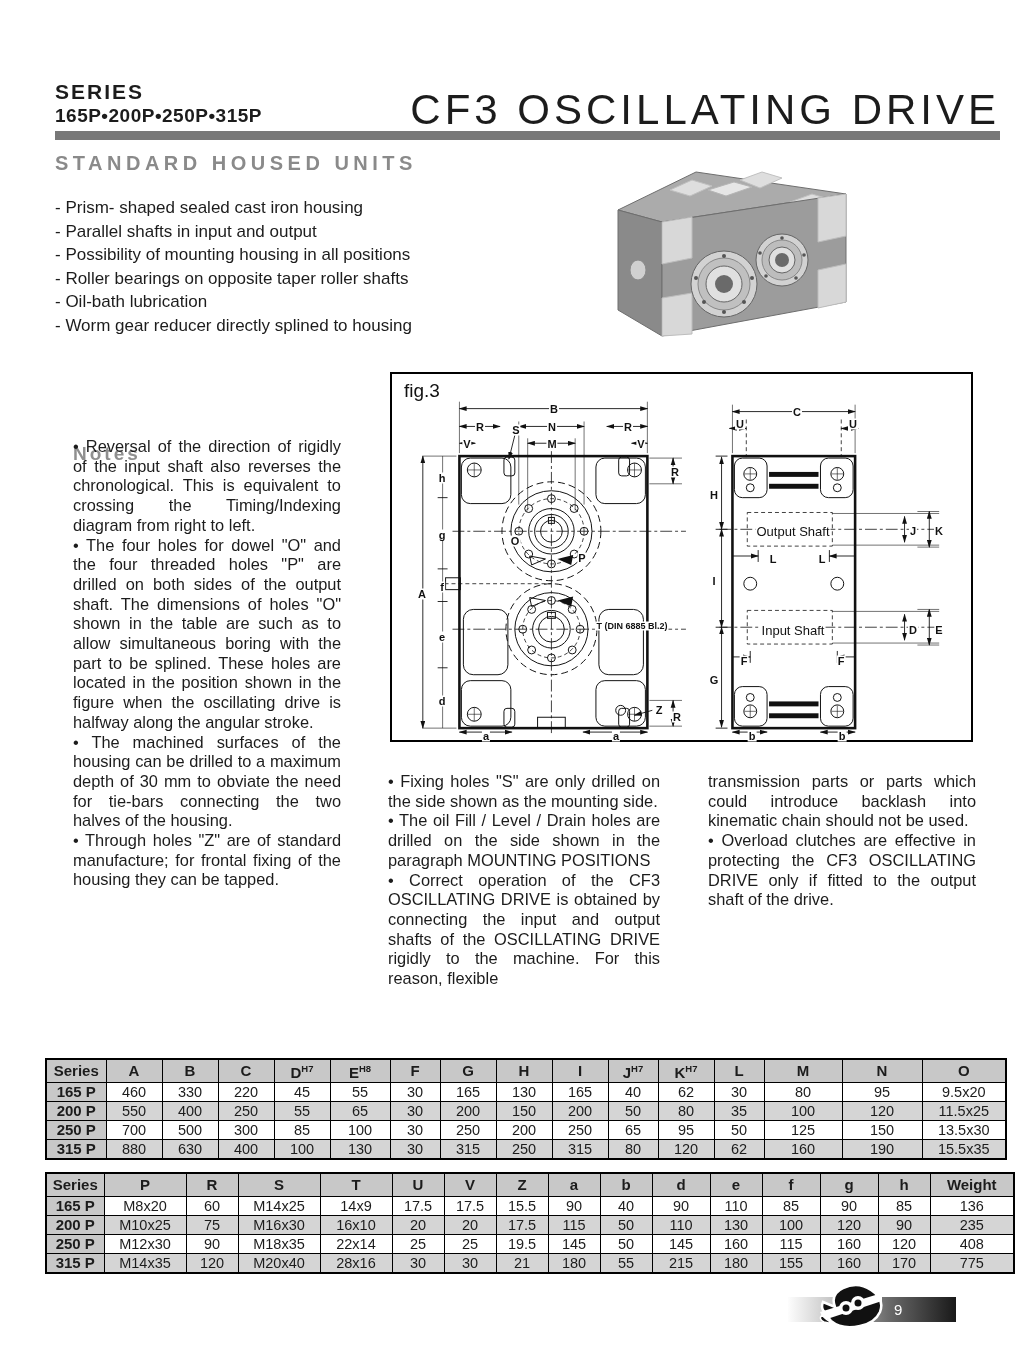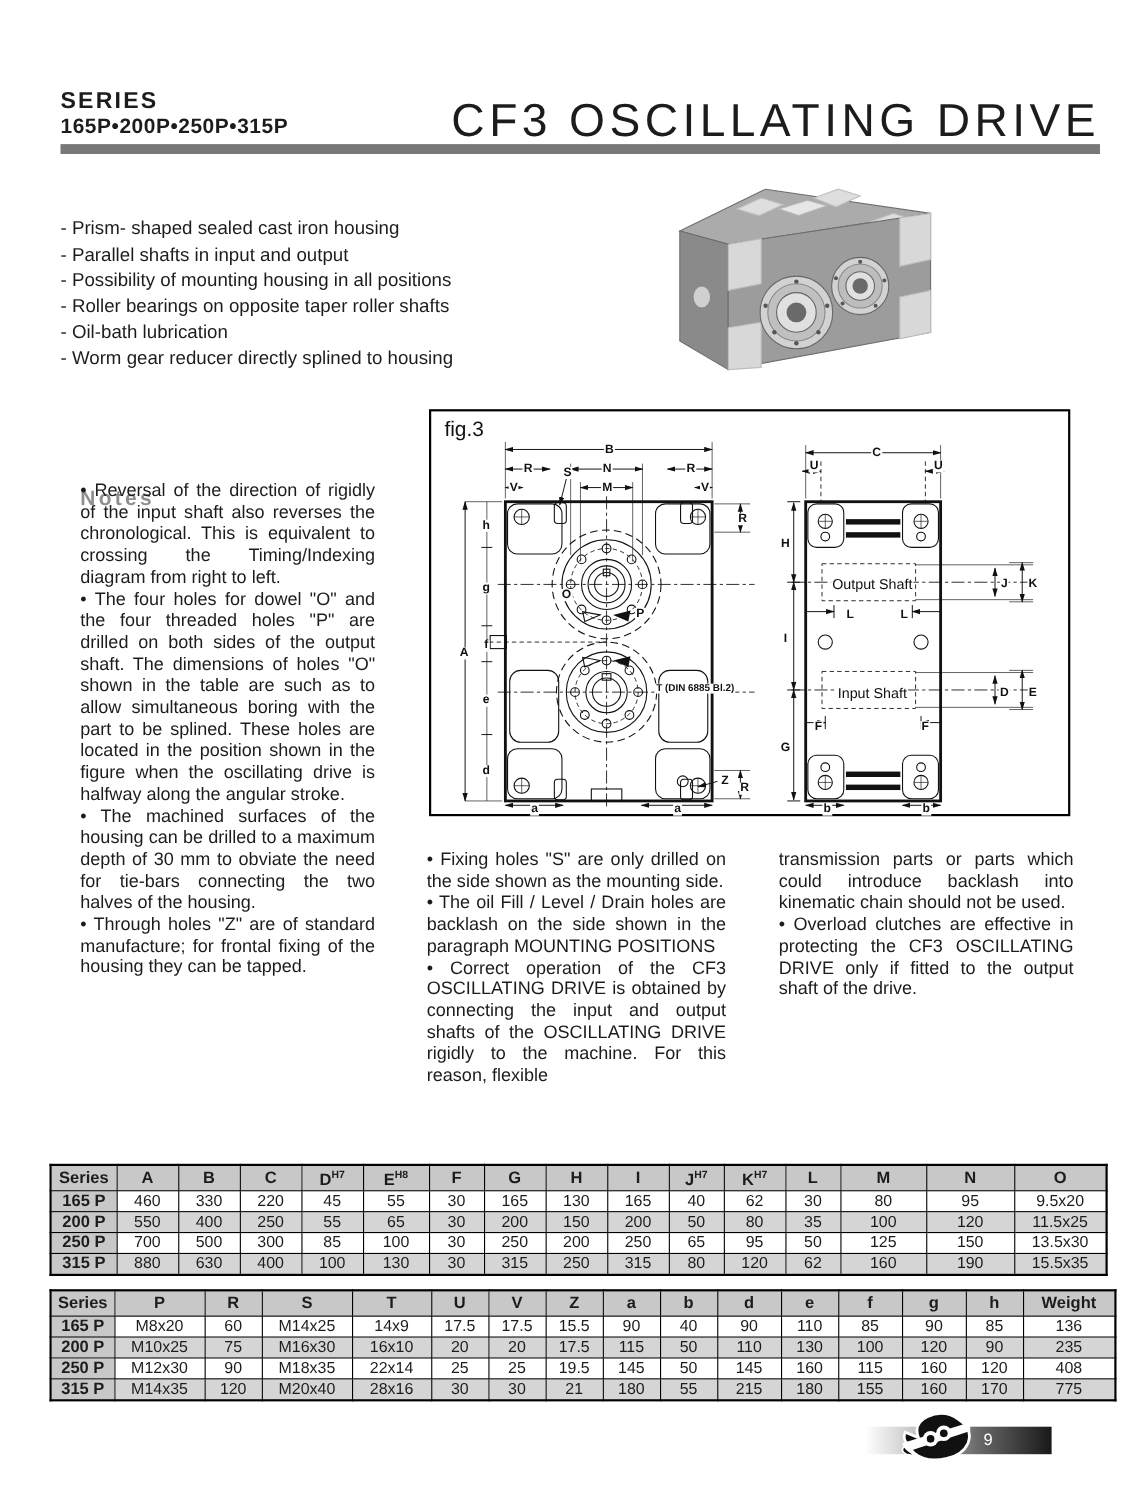--- a/index.html
+++ b/index.html
@@ -55,20 +55,21 @@
 </head>
 <body>
 
 <div id="page">
 
   <div class="abs series-label">SERIES</div>
   <div class="abs series-models">165P•200P•250P•315P</div>
   <div class="abs doc-title">CF3 OSCILLATING DRIVE</div>
   <div class="abs header-rule"></div>
 
+  <div class="abs shu-heading">STANDARD HOUSED UNITS</div>
   <div class="abs features">
     <div>- Prism- shaped sealed cast iron  housing</div>
     <div>- Parallel shafts in input and output</div>
     <div>- Possibility of mounting  housing in all positions</div>
     <div>- Roller bearings on opposite taper roller shafts</div>
     <div>- Oil-bath lubrication</div>
     <div>- Worm gear reducer directly splined to housing</div>
   </div>
 
   <svg class="abs photo" viewBox="0 0 265 212">
@@ -338,21 +339,21 @@
         <span class="fig-label" style="left: 360px; top: 362px; font-size: 11px; font-weight: 700;">b</span>
         <span class="fig-label" style="left: 450px; top: 362px; font-size: 11px; font-weight: 700;">b</span>
         <span class="fig-label" style="left: 401px; top: 157px; font-size: 13px; font-weight: 400;">Output Shaft</span>
         <span class="fig-label" style="left: 401px; top: 256px; font-size: 13px; font-weight: 400;">Input Shaft</span>
       </div>
     <div class="fig-caption">fig.3</div>
   </div>
 
   <div class="abs col2 body-col">
     <p>• Fixing holes "S" are only drilled on the side shown as the mounting side.</p>
-    <p>• The oil Fill / Level / Drain holes are backlash on the side shown in the paragraph MOUNTING POSITIONS</p>
+    <p>• The oil Fill / Level / Drain holes are drilled on the side shown in the paragraph MOUNTING POSITIONS</p>
     <p>• Correct operation of the CF3 OSCILLATING DRIVE is obtained by connecting the input and output shafts of the OSCILLATING DRIVE rigidly to the machine. For this reason, flexible</p>
   </div>
   <div class="abs col3 body-col">
     <p>transmission parts  or  parts which  could introduce backlash into kinematic chain should not be used.</p>
     <p>• Overload clutches are effective in protecting the CF3 OSCILLATING DRIVE  only if fitted to the output shaft of the drive.</p>
   </div>
 
   <table class="abs dim-table t1">
     <colgroup>
       <col style="width:60px">

